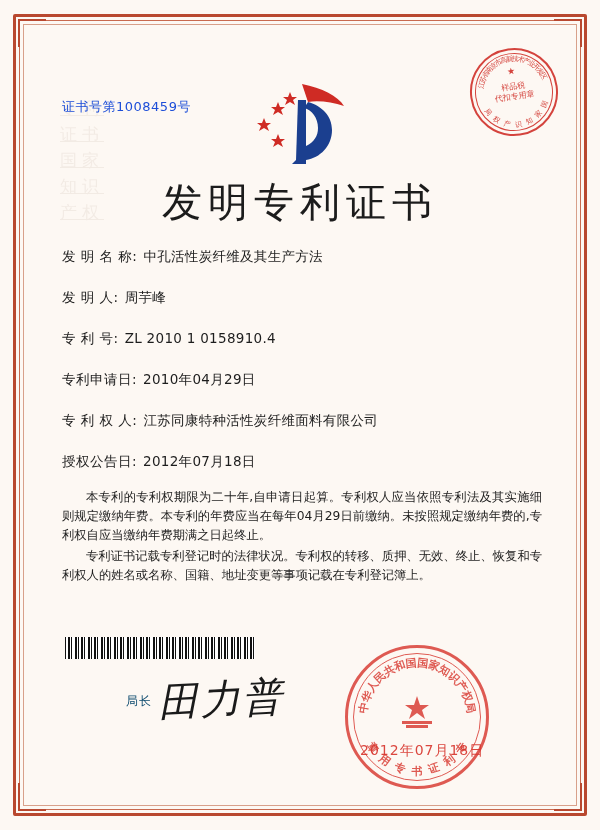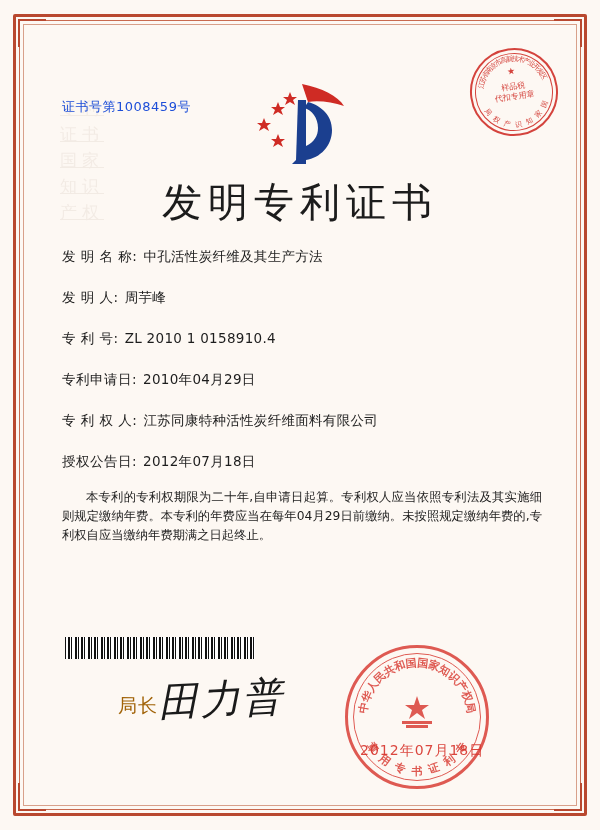--- a/index.html
+++ b/index.html
@@ -216,24 +216,24 @@
       #111 0px, #111 1px, #fff 1px, #fff 3px,
       #111 3px, #111 5px, #fff 5px, #fff 6px,
       #111 6px, #111 7px, #fff 7px, #fff 10px,
       #111 10px, #111 12px, #fff 12px, #fff 13px
     );
   }
 
   
   .director {
     position: absolute;
-    left: 118px;
+    left: 126px;
     top: 693px;
-    font-size: 19px;
-    color: #a16207;
+    font-size: 12px;
+    color: #0c4a6e;
     letter-spacing: 1px;
   }
   .signature {
     position: absolute;
     left: 158px;
     top: 672px;
     font-family: "DejaVu Serif", serif;
     font-size: 40px;
     color: #1a1a1a;
     font-style: italic;
@@ -391,20 +391,21 @@
       <span class="field-value">江苏同康特种活性炭纤维面料有限公司</span>
     </div>
     <div class="field-row">
       <span class="field-label">授权公告日:</span>
       <span class="field-value">2012年07月18日</span>
     </div>
   </div>
 
   <div class="body-text">
     <p>本专利的专利权期限为二十年,自申请日起算。专利权人应当依照专利法及其实施细则规定缴纳年费。本专利的年费应当在每年04月29日前缴纳。未按照规定缴纳年费的,专利权自应当缴纳年费期满之日起终止。</p>
+    <p>专利证书记载专利登记时的法律状况。专利权的转移、质押、无效、终止、恢复和专利权人的姓名或名称、国籍、地址变更等事项记载在专利登记簿上。</p>
   </div>
 
   <div class="barcode"></div>
 
   <div class="director">局长</div>
   <div class="signature">田力普</div>
 
   <div class="big-seal">
     <div class="inner-ring"></div>
     <div class="arc" id="big-seal-arc">

